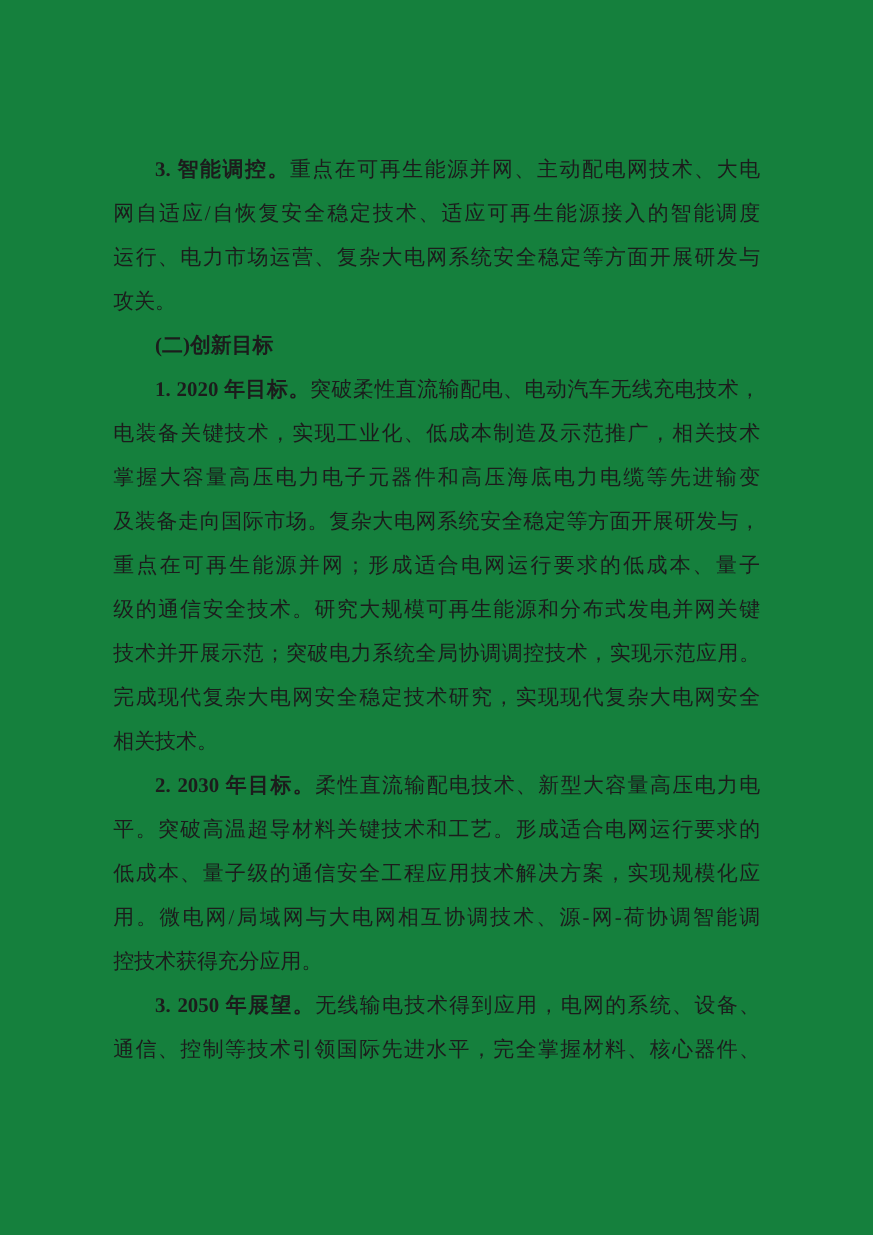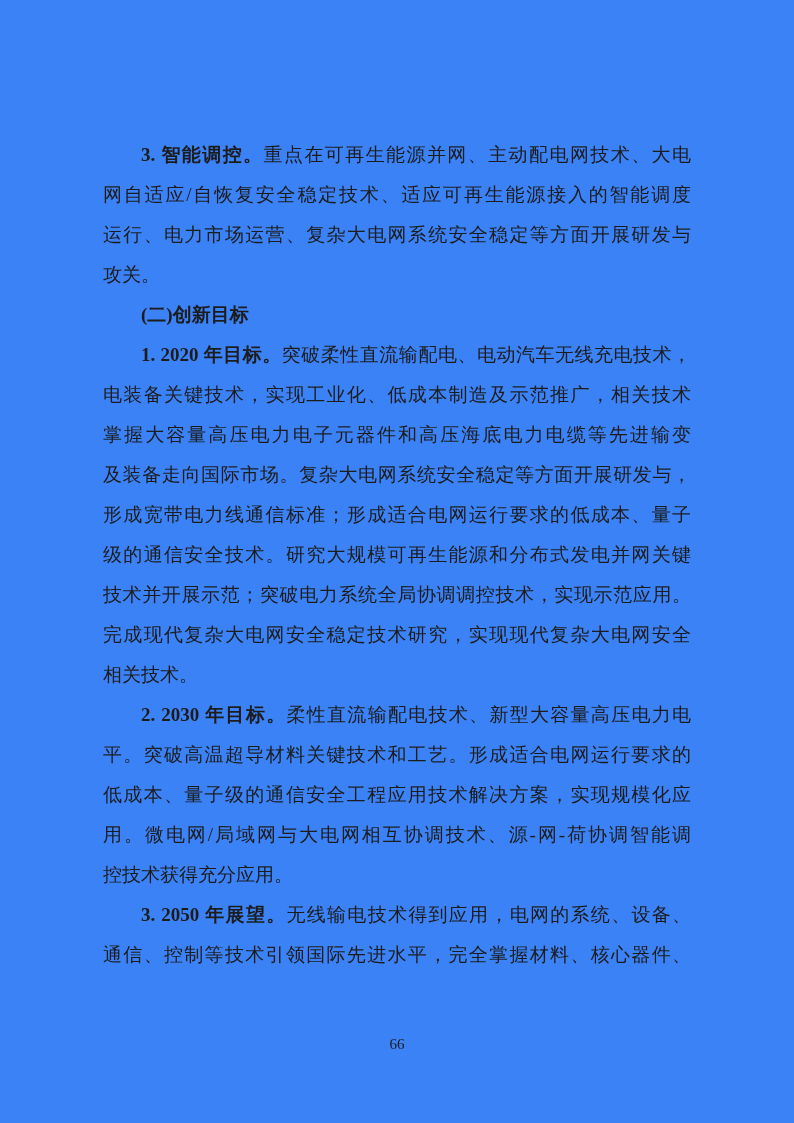--- a/index.html
+++ b/index.html
@@ -4,21 +4,21 @@
 <style>
   html, body {
     margin: 0;
     padding: 0;
     background: #ffffff;
   }
   .page {
     position: relative;
     width: 794px;
     height: 1123px;
-    background: #3b82f6;
+    background: #15803d;
     overflow: hidden;
     font-family: "Liberation Serif", "DejaVu Serif", serif;
   }
   .doc {
     position: absolute;
     left: 103px;
     top: 135px;
     width: 588px;
   }
   .block {
@@ -69,34 +69,31 @@
         <div class="line final">攻关。</div>
       </div>
       <div class="block heading">
         <div class="line first final">(二)创新目标</div>
       </div>
       <div class="block paragraph">
         <div class="line first"><b class="lead">1. 2020 年目标。</b>突破柔性直流输配电、电动汽车无线充电技术，</div>
         <div class="line">电装备关键技术，实现工业化、低成本制造及示范推广，相关技术</div>
         <div class="line">掌握大容量高压电力电子元器件和高压海底电力电缆等先进输变</div>
         <div class="line">及装备走向国际市场。复杂大电网系统安全稳定等方面开展研发与，</div>
-        <div class="line">形成宽带电力线通信标准；形成适合电网运行要求的低成本、量子</div>
+        <div class="line">重点在可再生能源并网；形成适合电网运行要求的低成本、量子</div>
         <div class="line">级的通信安全技术。研究大规模可再生能源和分布式发电并网关键</div>
         <div class="line">技术并开展示范；突破电力系统全局协调调控技术，实现示范应用。</div>
         <div class="line">完成现代复杂大电网安全稳定技术研究，实现现代复杂大电网安全</div>
         <div class="line final">相关技术。</div>
       </div>
       <div class="block paragraph">
         <div class="line first"><b class="lead">2. 2030 年目标。</b>柔性直流输配电技术、新型大容量高压电力电</div>
         <div class="line">平。突破高温超导材料关键技术和工艺。形成适合电网运行要求的</div>
         <div class="line">低成本、量子级的通信安全工程应用技术解决方案，实现规模化应</div>
         <div class="line">用。微电网/局域网与大电网相互协调技术、源-网-荷协调智能调</div>
         <div class="line final">控技术获得充分应用。</div>
       </div>
       <div class="block paragraph">
         <div class="line first"><b class="lead">3. 2050 年展望。</b>无线输电技术得到应用，电网的系统、设备、</div>
         <div class="line">通信、控制等技术引领国际先进水平，完全掌握材料、核心器件、</div>
       </div>
     </div>
-  <div class="footer">
-    <span>66</span>
-  </div>
 </div>
 
 </body></html>

